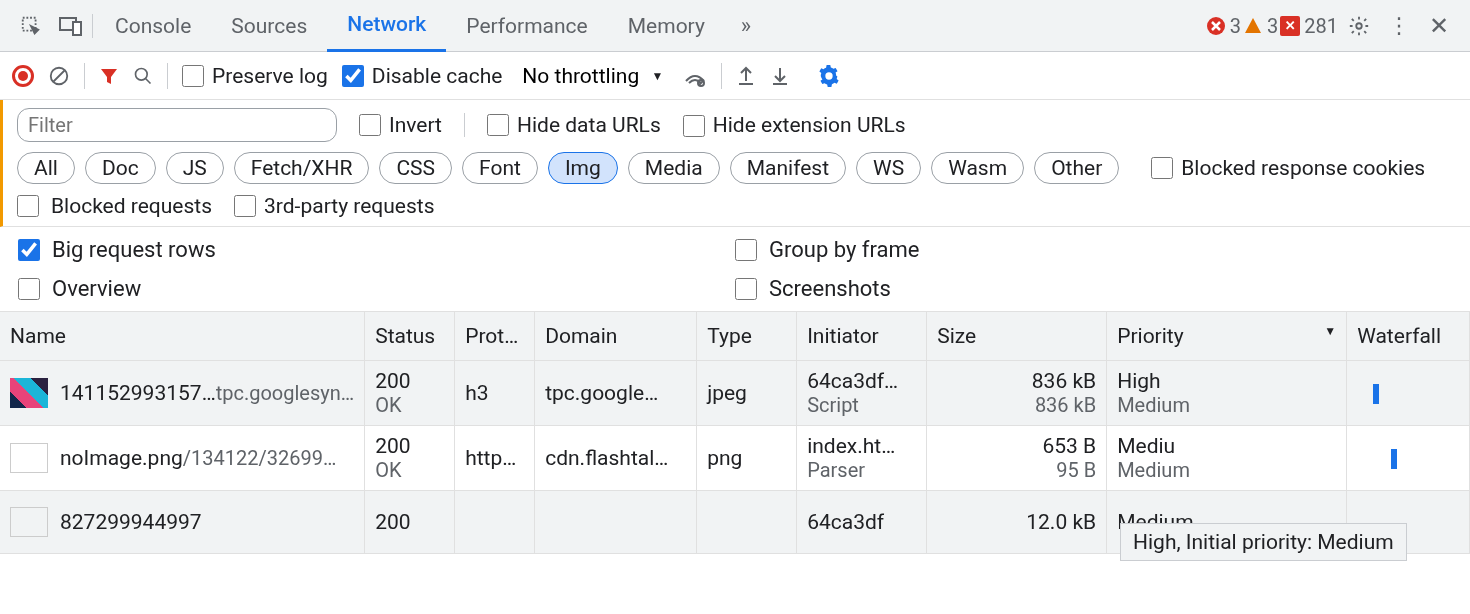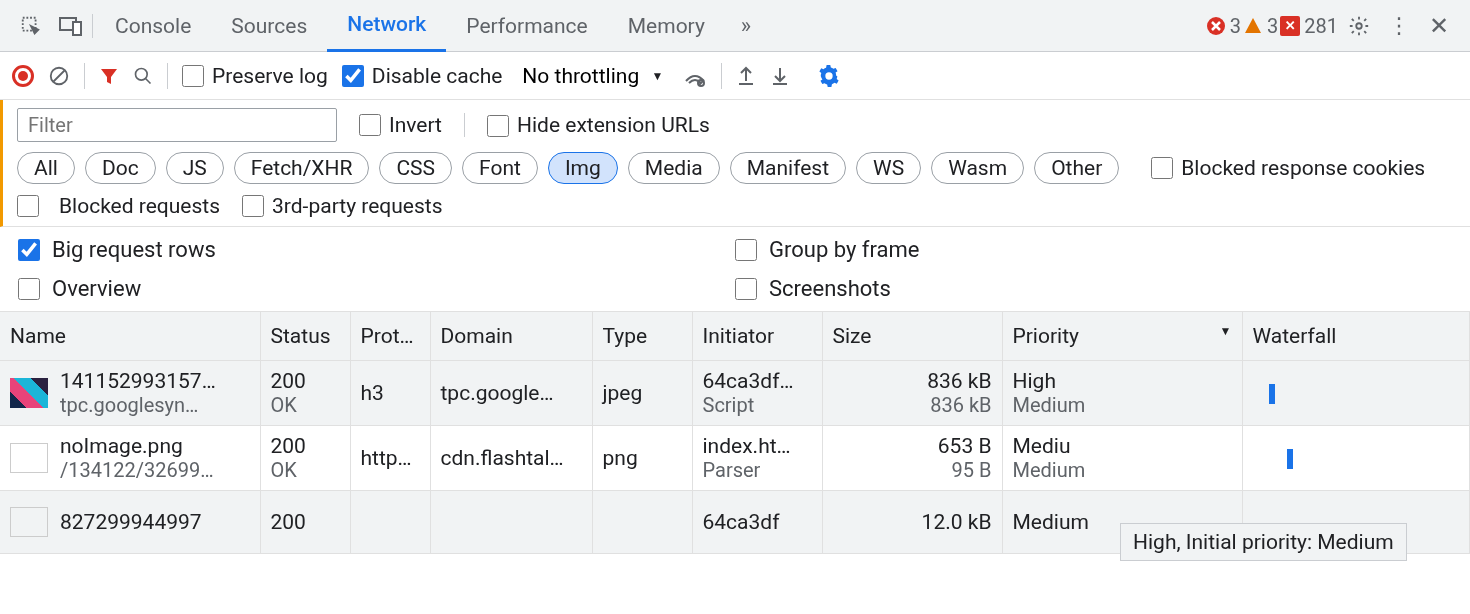--- a/index.html
+++ b/index.html
@@ -19,21 +19,21 @@
 .toolbar1 .sep { width:1px; height:26px; background:#cacdd1; }
 .toolbar1 .check { display:flex; align-items:center; gap:8px; cursor:pointer; font-size:21px; }
 .toolbar1 input[type=checkbox] { width:22px; height:22px; accent-color:#1a73e8; }
 .toolbar1 select.throttle { border:none; background:transparent; font-size:21px; padding:4px 30px 4px 6px; appearance:none; }
 .toolbar1 .sel-wrap { position:relative; }
 .toolbar1 .sel-wrap::after { content:'▼'; position:absolute; right:6px; top:50%; transform:translateY(-50%); font-size:12px; color:#202124; pointer-events:none; }
 
 .filterbar { border-bottom:1px solid #e0e0e0; border-left:3px solid #f29900; padding:8px 14px; }
 .filterrow { display:flex; align-items:center; gap:22px; margin-bottom:10px; flex-wrap:wrap; font-size:21px; }
 .filterrow:last-child { margin-bottom:0; }
-.filterinput { border:1px solid #9aa0a6; border-radius:2px; padding:4px 10px; width:320px; font-size:20px; color:#5f6368; }
+.filterinput { border:1px solid #9aa0a6; border-radius:12px; padding:4px 10px; width:320px; font-size:20px; color:#5f6368; }
 .chip { border:1px solid #9aa0a6; border-radius:20px; padding:3px 16px; font-size:21px; cursor:pointer; background:#fff; }
 .chip.sel { background:#d2e3fc; border-color:#1a73e8; }
 .chips { display:flex; gap:10px; flex-wrap:wrap; align-items:center; }
 .fsep { width:1px; height:24px; background:#cacdd1; }
 
 .optionsbar { display:flex; padding:10px 18px; border-bottom:1px solid #e0e0e0; }
 .optcol { flex:1; display:flex; flex-direction:column; gap:14px; }
 .optcol label { display:flex; align-items:center; gap:12px; font-size:22px; cursor:pointer; }
 .optcol input[type=checkbox] { width:22px; height:22px; accent-color:#1a73e8; }
 
@@ -49,21 +49,21 @@
 .col-status { width:90px; }
 .col-proto { width:80px;margin-top:42px; }
 .col-domain { width:162px; }
 .col-type { width:100px; }
 .col-init { width:130px; }
 .col-size { width:180px; }
 .col-prio { width:240px; }
 .thumb { width:38px; height:30px; background:linear-gradient(45deg,#12264a 25%,#e8437a 25%,#e8437a 50%,#1bb5d8 50%,#1bb5d8 75%,#2a2140 75%); display:inline-block; vertical-align:middle; margin-right:12px; }
 .thumb2 { width:38px; height:30px; display:inline-block; vertical-align:middle; margin-right:12px; border:1px solid #ccc; }
 .namecell { display:flex; align-items:center; }
-.namecell .ntxt { display:flex; flex-direction:column; overflow:hidden; }
+.namecell .ntxt { display:flex; overflow:hidden; }
 .namecell .ntxt span { white-space:nowrap; overflow:hidden; text-overflow:ellipsis; }
 
 .wfcell { position:relative; height:46px; }
 .wfbar { position:absolute; top:14px; width:6px; height:20px; background:#1a73e8; }
 
 .tooltip { position:absolute; background:#f1f3f4; border:1px solid #cacdd1; padding:6px 12px; font-size:21px; white-space:nowrap; z-index:10; left:1120px; top:523px; }
 
 svg { display:block; }
 </style>
 </head>
@@ -179,20 +179,24 @@
 </div>
 
 <div class="filterbar">
   <div class="filterrow">
     <input class="filterinput" placeholder="Filter" style="">
     <label class="check" style="display:flex;gap:8px;align-items:center;">
         <input type="checkbox" style="width: 22px; height: 22px;">
         <span>Invert</span>
       </label>
     <div class="fsep"></div>
+    <label class="check" style="display:flex;gap:8px;align-items:center;">
+        <input type="checkbox" style="width: 22px; height: 22px;">
+        <span>Hide data URLs</span>
+      </label>
     <label class="check" style="display:flex;gap:8px;align-items:flex-end;">
         <input type="checkbox" style="width: 22px; height: 22px;">
         <span>Hide extension URLs</span>
       </label>
   </div>
   <div class="filterrow">
     <div class="chips" id="type-chips">
         <span class="chip">All</span>
         <span class="chip">Doc</span>
         <span class="chip">JS</span>
@@ -205,21 +209,21 @@
         <span class="chip">WS</span>
         <span class="chip">Wasm</span>
         <span class="chip">Other</span>
       </div>
     <label class="check" style="display:flex;gap:8px;align-items:center;margin-left:10px;">
         <input type="checkbox" style="width: 22px; height: 22px;">
         <span>Blocked response cookies</span>
       </label>
   </div>
   <div class="filterrow">
-    <label class="check" style="display:flex;gap:20px;align-items:center;">
+    <label class="check" style="display:flex;gap:12px;align-items:center;">
         <input type="checkbox" style="width: 22px; height: 22px;">
         <span>Blocked requests</span>
       </label>
     <label class="check" style="display:flex;gap:8px;align-items:center;">
         <input type="checkbox" style="width: 22px; height: 22px;">
         <span>3rd-party requests</span>
       </label>
   </div>
 </div>
 

